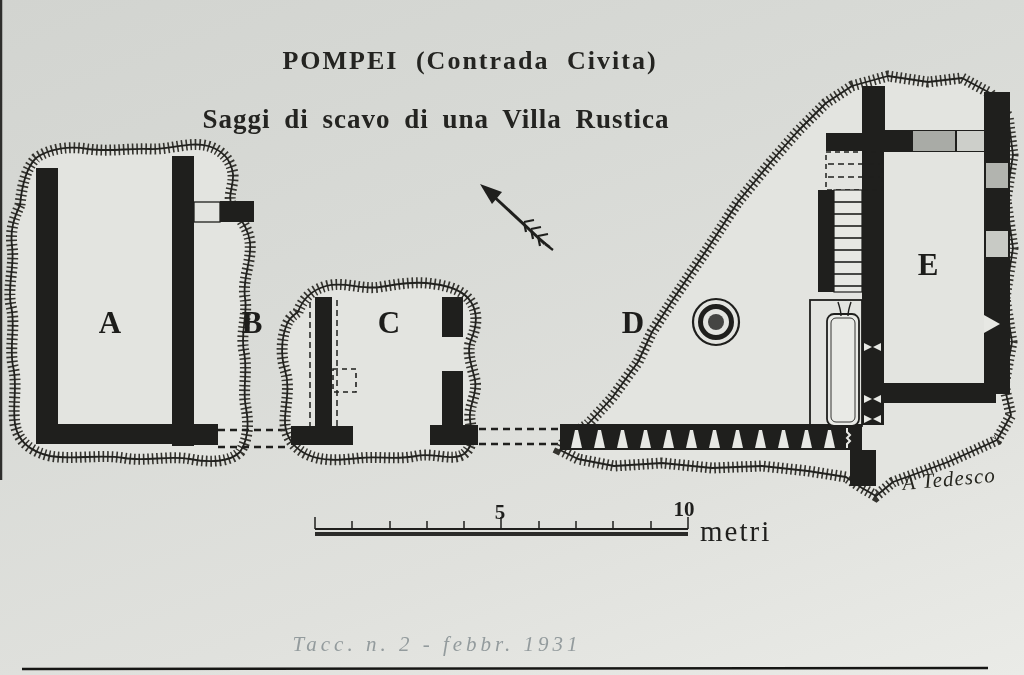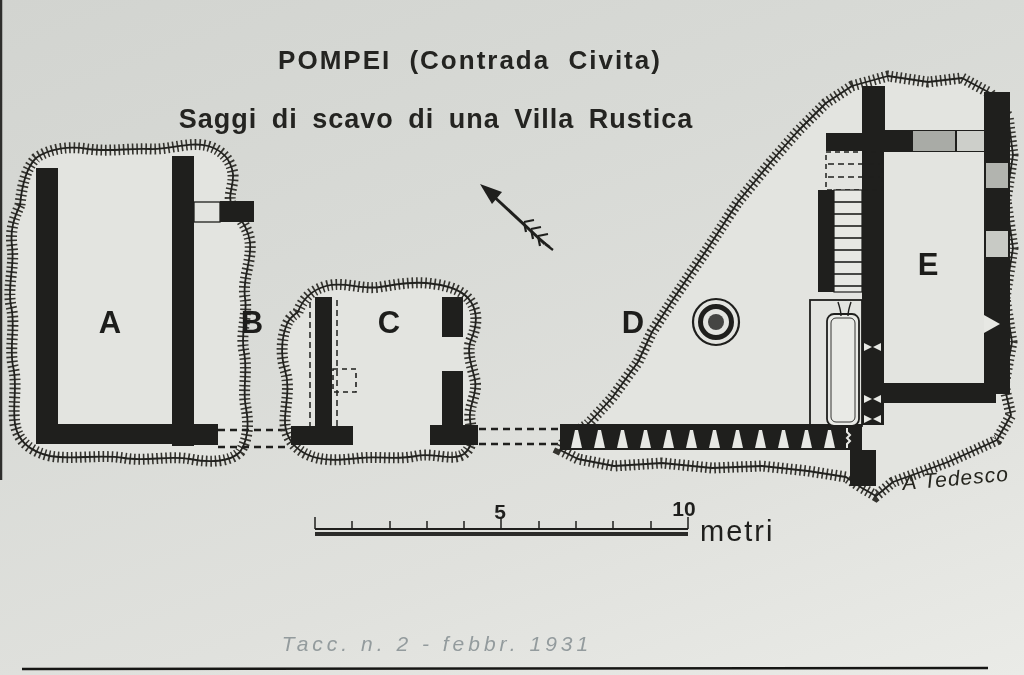--- a/index.html
+++ b/index.html
@@ -1,19 +1,19 @@
 <!DOCTYPE html>
 <html><head>
 <meta charset="utf-8">
 <style>
   html,body{margin:0;padding:0;background:#b0b2ae;}
   .page{
     position:relative;width:1024px;height:675px;overflow:hidden;
     background:linear-gradient(160deg,#d2d4d0 0%,#d8dad6 35%,#e0e1dd 70%,#eaebe7 100%);
-    font-family:Liberation Sans, sans-serif;
+    font-family:Liberation Serif, serif;
   }
   svg{position:absolute;left:0;top:0;}
   
   .trench-fill{fill:#e3e4e0;stroke:none;}
   .trench-hatch{fill:none;stroke:#35342f;stroke-width:11;stroke-dasharray:1.6 2.9;}
   .trench-edge{fill:none;stroke:#21211e;stroke-width:1.8;stroke-linejoin:round;}
   .wall{fill:#1f1f1d;stroke:none;}
   .wall-stub-outline{fill:#e3e4e0;stroke:#1f1f1d;stroke-width:1.3;}
   .opening-gray{stroke:none;}
   .white-detail{fill:#e7e8e4;stroke:none;}

